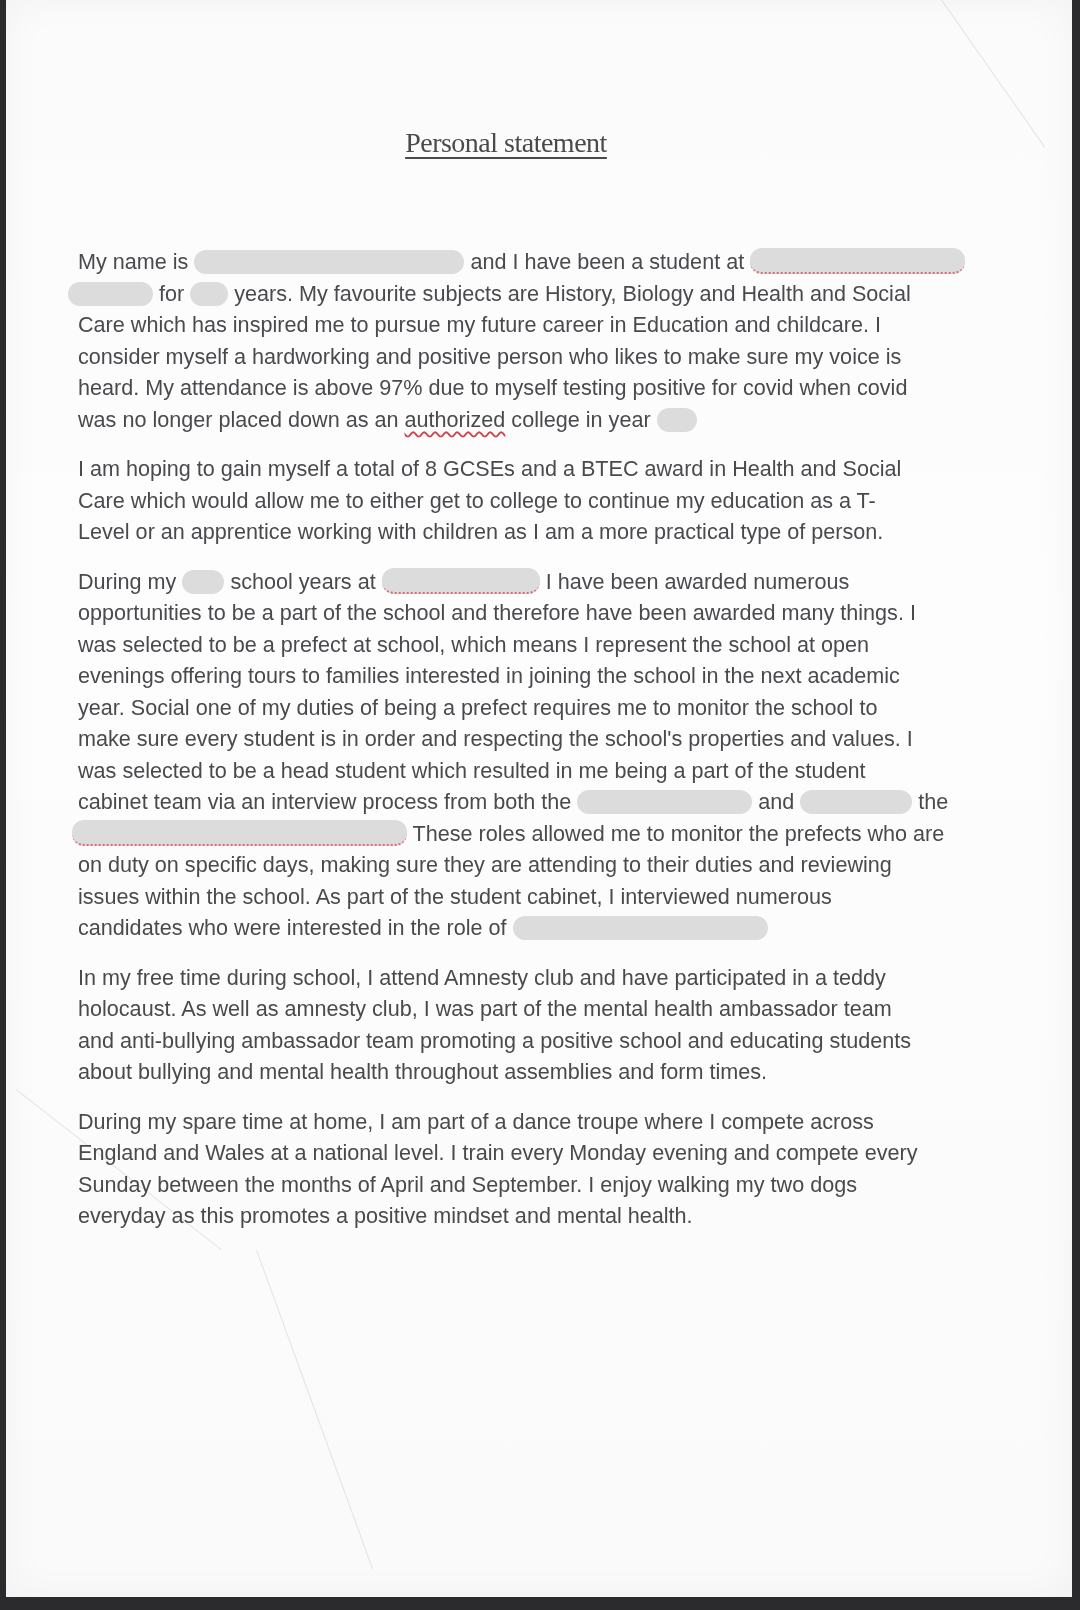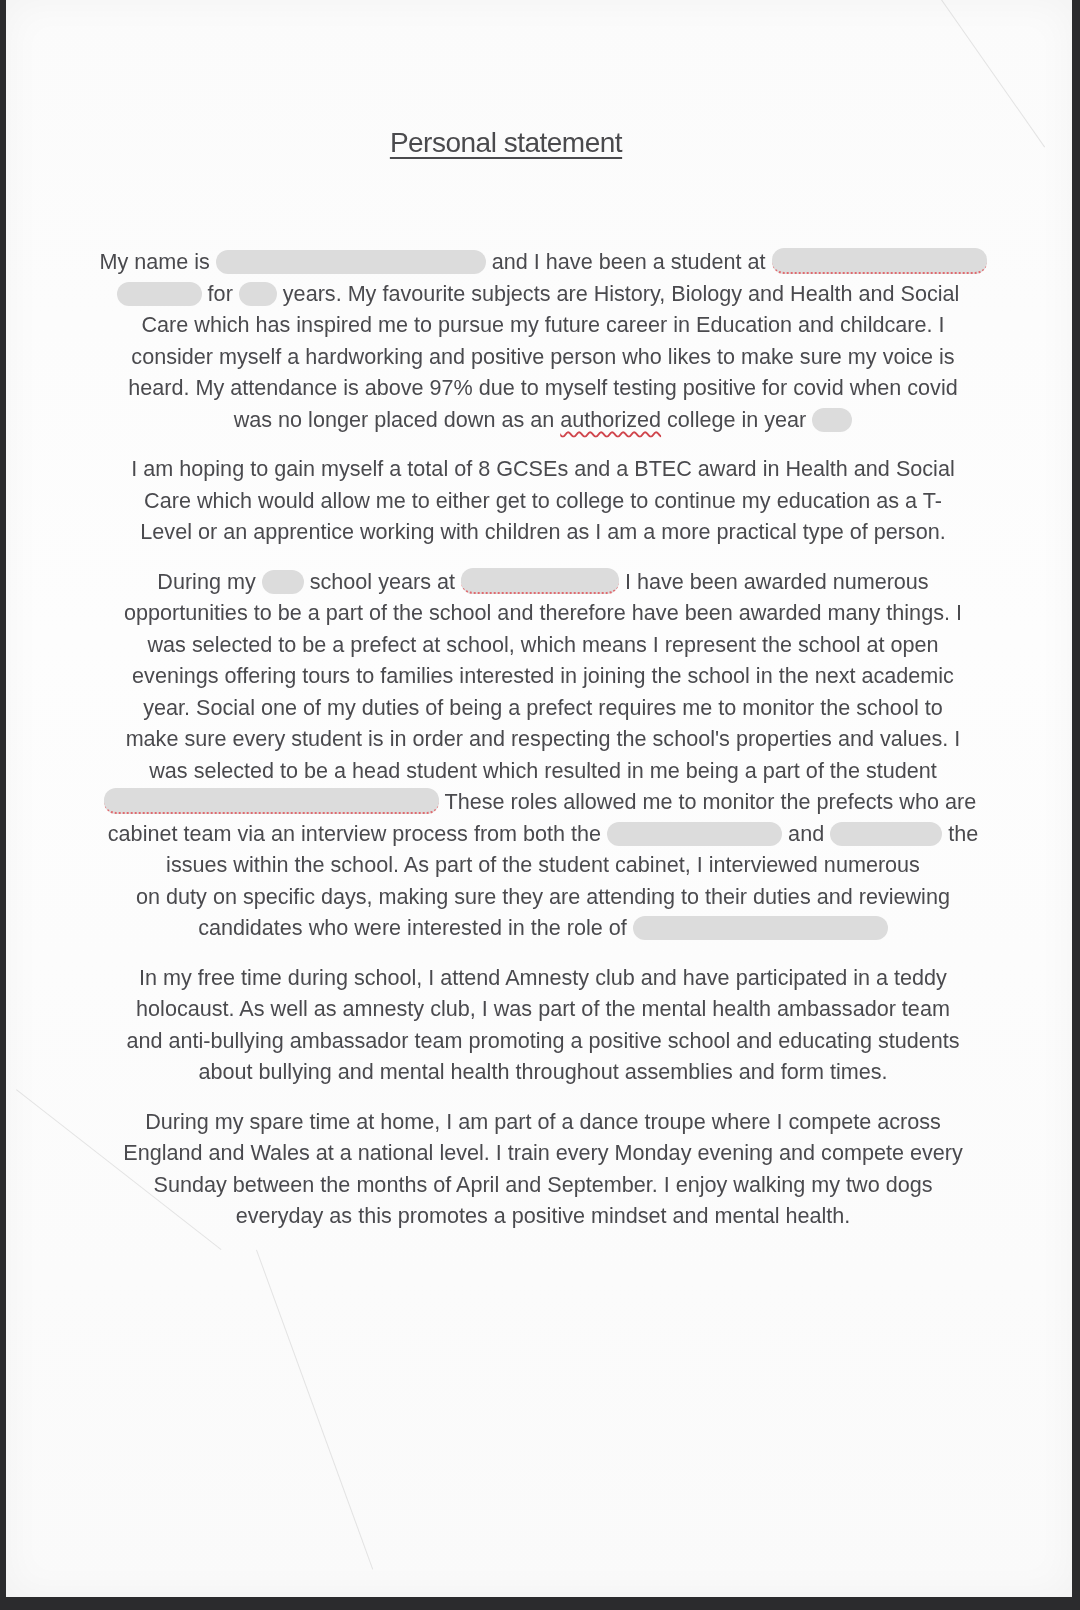--- a/index.html
+++ b/index.html
@@ -30,21 +30,21 @@
       background: rgba(120,120,120,0.18);
       width: 1px;
       transform-origin: top left;
     }
     .title {
       position: absolute;
       left: 0;
       width: 1000px;
       top: 127px;
       text-align: center;
-      font-family: Liberation Sans, sans-serif;
+      font-family: Liberation Serif, serif;
       font-size: 28px;
       letter-spacing: -0.5px;
       color: #4a4a4d;
     }
     .title span {
       text-decoration: underline;
       text-decoration-thickness: 2px;
       text-underline-offset: 5px;
     }
     .body {
@@ -57,21 +57,20 @@
       line-height: 31.5px;
       color: #4a4a4e;
     }
     .para {
       margin: 0 0 18px 0;
     }
     .line {
       display: block;
       white-space: nowrap;
       height: 31.5px;
-      text-align: center;
     }
     .redact {
       display: inline-block;
       vertical-align: -5px;
       height: 24px;
       background: #dcdcdc;
       border-radius: 12px;
       filter: blur(0.6px);
     }
     .misspelled {
@@ -124,27 +123,27 @@
         <span class="line">
           <span>During my </span><span class="redact" style="width:42px"></span><span> school years at </span><span class="redact dotted-red" style="width:158px"></span><span> I have been awarded numerous</span>
         </span>
         <span class="line"><span>opportunities to be a part of the school and therefore have been awarded many things. I</span></span>
         <span class="line"><span>was selected to be a prefect at school, which means I represent the school at open</span></span>
         <span class="line"><span>evenings offering tours to families interested in joining the school in the next academic</span></span>
         <span class="line"><span>year. Social one of my duties of being a prefect requires me to monitor the school to</span></span>
         <span class="line"><span>make sure every student is in order and respecting the school's properties and values. I</span></span>
         <span class="line"><span>was selected to be a head student which resulted in me being a part of the student</span></span>
         <span class="line">
+          <span>cabinet team via an interview process from both the </span><span class="redact" style="width:175px"></span><span> and </span><span class="redact" style="width:112px"></span><span> the</span>
+        </span>
+        <span class="line">
           <span class="redact dotted-red" style="width:335px;margin-left:-6px"></span><span> These roles allowed me to monitor the prefects who are</span>
         </span>
-        <span class="line">
-          <span>cabinet team via an interview process from both the </span><span class="redact" style="width:175px"></span><span> and </span><span class="redact" style="width:112px"></span><span> the</span>
-        </span>
+        <span class="line"><span>on duty on specific days, making sure they are attending to their duties and reviewing</span></span>
         <span class="line"><span>issues within the school. As part of the student cabinet, I interviewed numerous</span></span>
-        <span class="line"><span>on duty on specific days, making sure they are attending to their duties and reviewing</span></span>
         <span class="line">
           <span>candidates who were interested in the role of </span><span class="redact" style="width:255px"></span>
         </span>
       </div>
 
       <div class="para">
         <span class="line"><span>In my free time during school, I attend Amnesty club and have participated in a teddy</span></span>
         <span class="line"><span>holocaust. As well as amnesty club, I was part of the mental health ambassador team</span></span>
         <span class="line"><span>and anti-bullying ambassador team promoting a positive school and educating students</span></span>
         <span class="line"><span>about bullying and mental health throughout assemblies and form times.</span></span>

